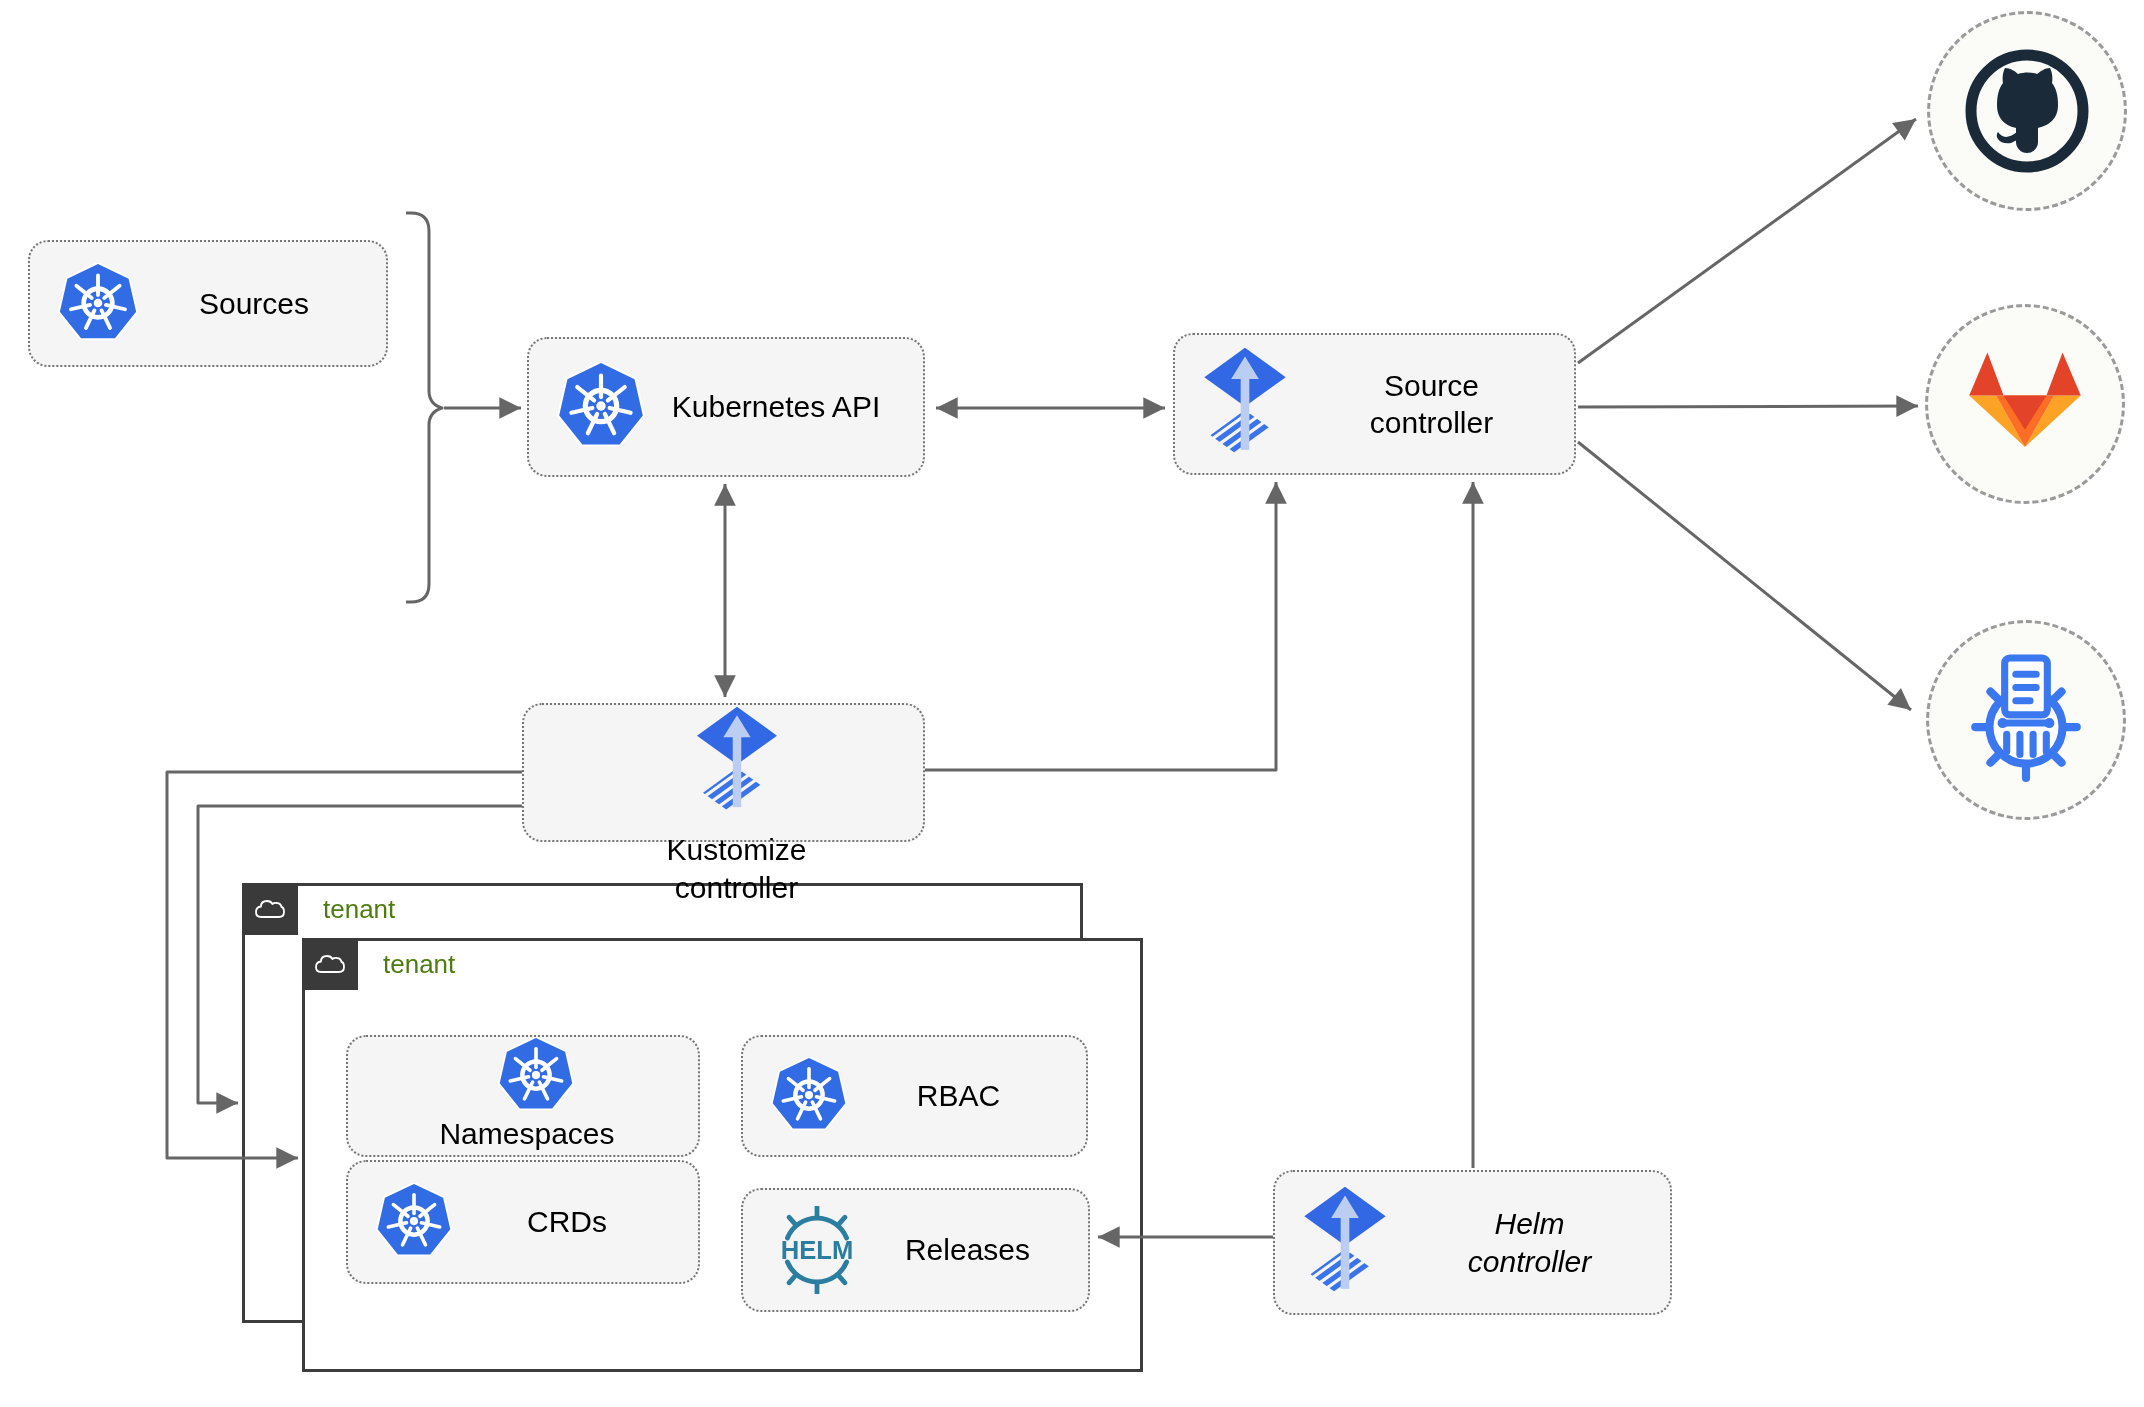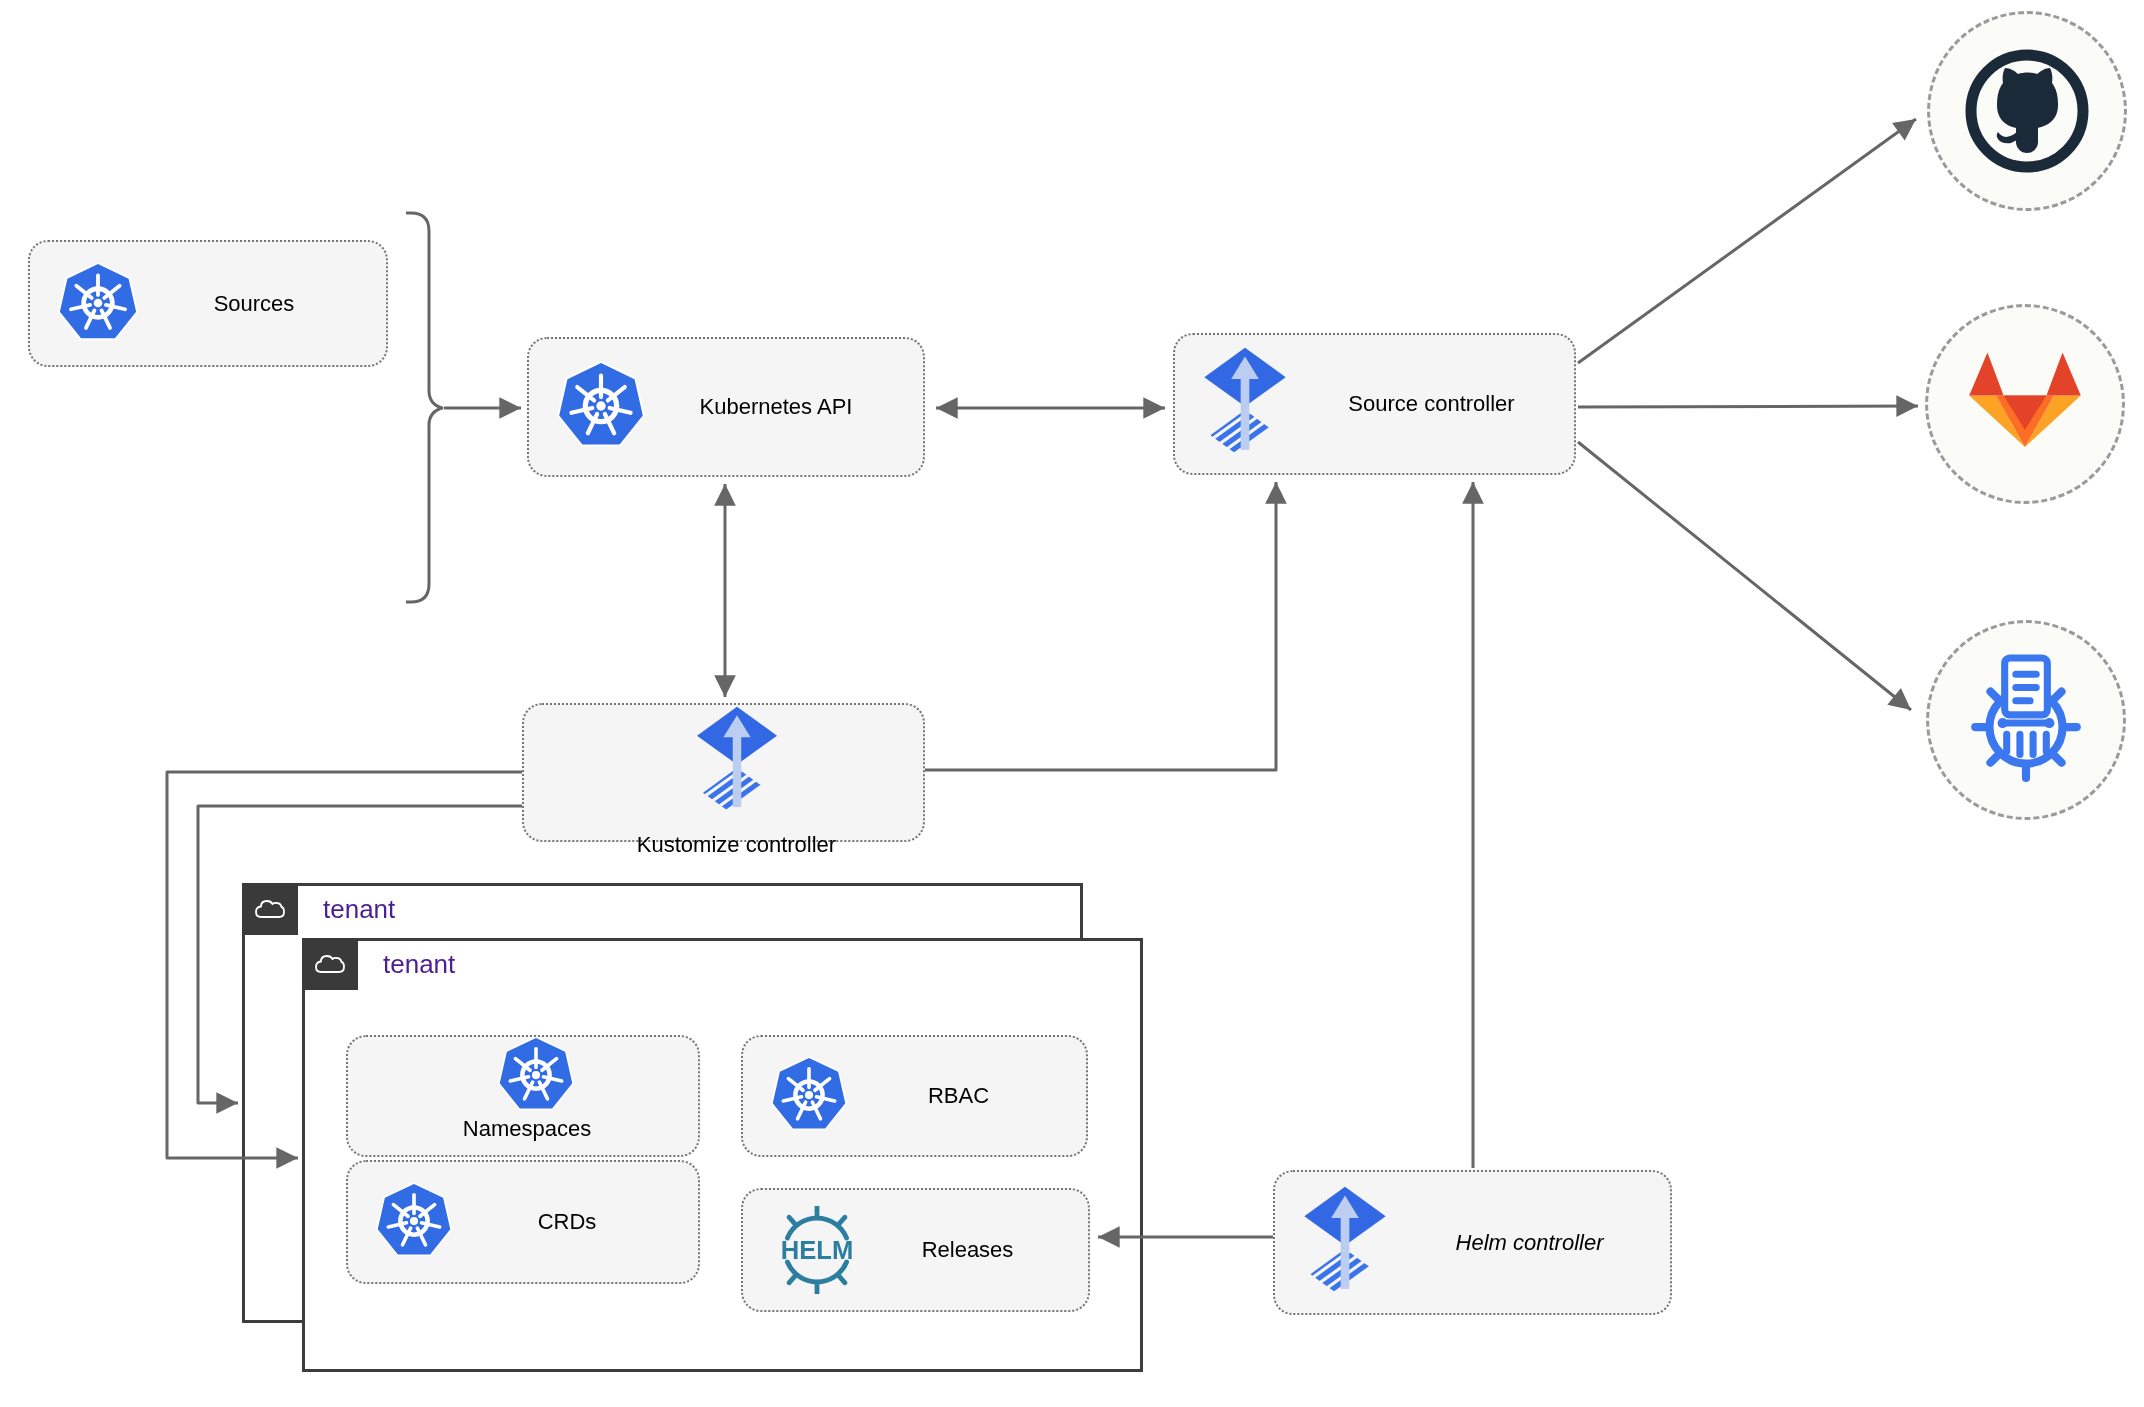--- a/index.html
+++ b/index.html
@@ -3,39 +3,39 @@
 <meta charset="utf-8">
 <style>
   html,body{margin:0;padding:0;background:#ffffff;}
   #page{position:relative;width:2144px;height:1407px;overflow:hidden;
         font-family:"Liberation Sans",sans-serif;background:#ffffff;}
 
   
   .node{position:absolute;box-sizing:border-box;background:#f5f5f5;
         border:2px dotted #757575;border-radius:20px;
         display:flex;align-items:center;padding-left:26px;z-index:3;}
-  .node .label{flex:1;text-align:center;font-size:22px;color:#000;
+  .node .label{flex:1;text-align:center;font-size:30px;color:#000;
                line-height:1.25;padding-right:18px;}
   .node .label.two-line{max-width:200px;margin:12px auto;padding-right:0;}
 
   
   .ext{position:absolute;box-sizing:border-box;width:200px;height:200px;
        border-radius:50%;border:3px dashed #9a9a9a;background:#fbfbf8;
        display:flex;align-items:center;justify-content:center;z-index:3;}
 
   
   .tenant{position:absolute;box-sizing:border-box;background:#ffffff;
           border:3px solid #3d3d3d;}
   .tenant-back{z-index:1;}
   .tenant-front{z-index:2;}
   .tenant-tab{position:absolute;top:-3px;left:-3px;width:56px;height:52px;
               background:#3a3a3a;display:flex;align-items:center;
               justify-content:center;}
   .tenant-name{position:absolute;top:-3px;left:64px;height:52px;
-               display:flex;align-items:center;font-size:26px;color:#4c1d95;
+               display:flex;align-items:center;font-size:26px;color:#4d7c0f;
                padding-left:14px;}
 
   .inner{z-index:3;}
   svg.connectors{position:absolute;left:0;top:0;z-index:6;pointer-events:none;}
   .icon{flex:0 0 auto;display:block;}
 </style>
 </head>
 <body>
 
 <div id="page">

